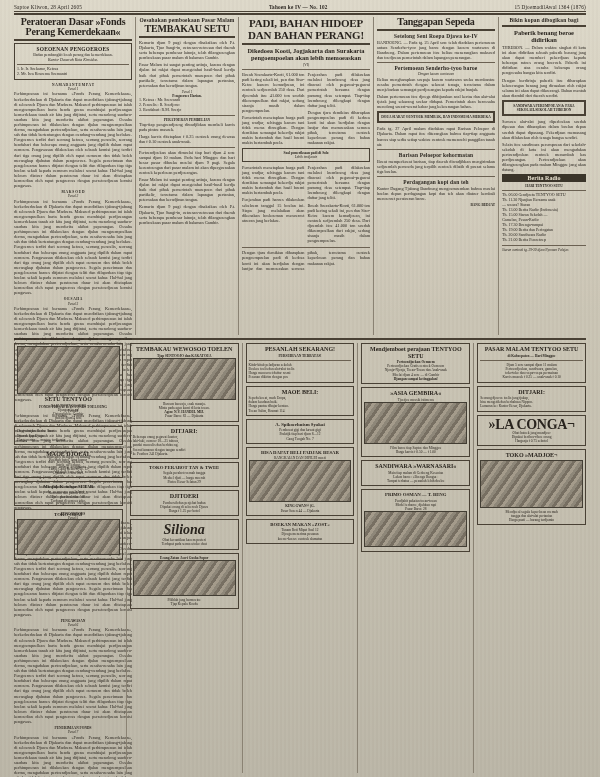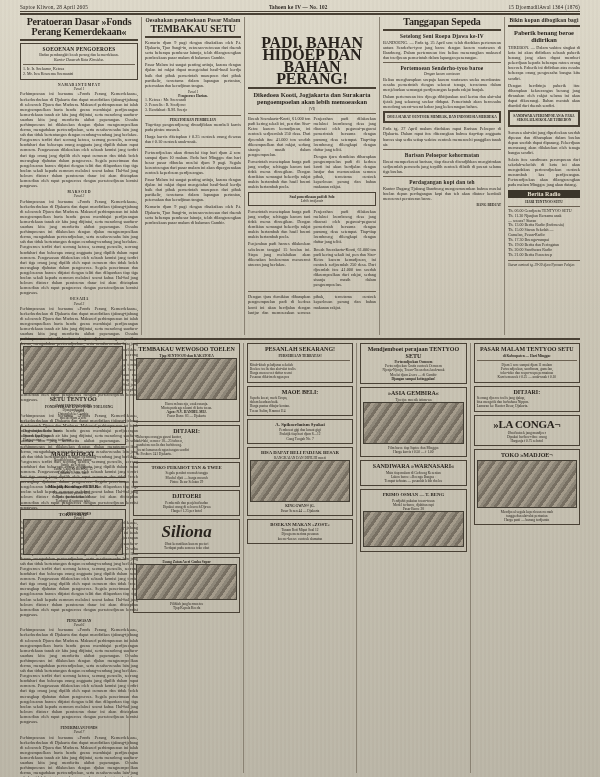--- a/index.html
+++ b/index.html
@@ -8,21 +8,21 @@
     font-family:"Liberation Serif", serif;
     color:#2b2620;
   }
   .page{
     position:relative;width:600px;height:777px;
     background:#d5cfbe;
     background-image:
       linear-gradient(180deg, rgba(255,255,255,.16), rgba(0,0,0,.05) 40%, rgba(0,0,0,.12)),
       repeating-linear-gradient(90deg, rgba(0,0,0,.018) 0 2px, rgba(255,255,255,.01) 2px 4px);
     box-sizing:border-box;
-    padding:4px 20px;
+    padding:4px 14px;
     filter:contrast(1.02);
   }
   .masthead{
     display:flex;justify-content:space-between;align-items:flex-end;
     font-size:5.2px;letter-spacing:.2px;
     border-bottom:1px solid #4a4236;
     padding-bottom:1px;margin-bottom:1px;
   }
   .masthead .mid{font-weight:bold;}
   .rule2{border-bottom:2px solid #4a4236;margin-bottom:2px;}
@@ -32,21 +32,21 @@
   .col.w1{flex:0 0 118px;}
   .col.w2{flex:0 0 96px;}
   .col.w3{flex:0 0 128px;}
   .col.w4{flex:0 0 118px;}
   .col.w5{flex:1;}
 
   h1.head{
     font-size:10px;line-height:10px;font-weight:bold;margin:0 0 2px;
     text-align:center;letter-spacing:-.2px;
   }
-  h1.head.big{font-size:16px;line-height:12px;margin-top:20px;}
+  h1.head.big{font-size:11px;line-height:12px;}
   h2.sub{
     font-size:6.4px;line-height:7px;margin:0 0 2px;font-weight:bold;text-align:center;
   }
   h3.kicker{
     font-size:5.4px;line-height:6px;margin:0 0 1px;font-weight:bold;text-align:center;
     letter-spacing:.2px;
   }
   .box{border:1px solid #4a4236;padding:2px;margin-bottom:3px;}
   .boxd{border:2px double #4a4236;padding:2px;margin-bottom:3px;}
   .hr{border-top:1px solid #6b6253;margin:2px 0;}
@@ -62,22 +62,22 @@
   .tiny{font-size:3.5px;line-height:4.2px;}
   .bold{font-weight:bold;}
   .ital{font-style:italic;}
 
   .adsection{display:flex;gap:3px;margin-top:3px;border-top:2px solid #4a4236;padding-top:3px;height:430px;}
   .adcol{flex:1;min-width:0;border-right:1px solid #8a8273;padding-right:3px;}
   .adcol:last-child{border-right:none;padding-right:0;}
   .ad{border:1px solid #4a4236;padding:2px;margin-bottom:3px;}
   .ad h4{font-size:6px;line-height:6.5px;margin:0 0 1px;text-align:center;font-weight:bold;}
   .ad h5{font-size:4.8px;line-height:5.4px;margin:0 0 1px;text-align:center;font-weight:bold;}
-  .bigad{font-size:11px;line-height:13px;text-align:center;font-weight:bold;letter-spacing:-.3px;}
-  .script{font-family:"Liberation Serif",serif;font-style:italic;font-size:17px;text-align:center;font-weight:bold;}
+  .bigad{font-size:14px;line-height:13px;text-align:center;font-weight:bold;letter-spacing:-.3px;}
+  .script{font-family:"Liberation Serif",serif;font-style:italic;font-size:14px;text-align:center;font-weight:bold;}
   .photo{
     background:
       repeating-linear-gradient(125deg,#8d8576 0 3px,#736b5e 3px 6px,#a39a89 6px 9px);
     border:1px solid #3c362c;
     filter:contrast(.9) brightness(1.02);
   }
   .photo.p2{height:46px;margin-bottom:2px;}
   .photo.p3{height:40px;margin-bottom:2px;}
   .photo.p4{height:34px;margin-bottom:2px;}
   .flexrow{display:flex;gap:3px;}

